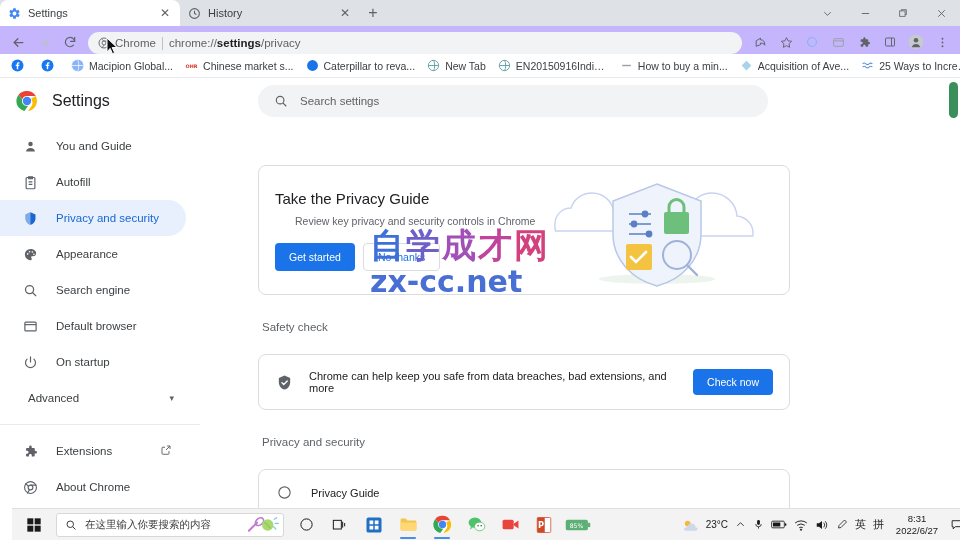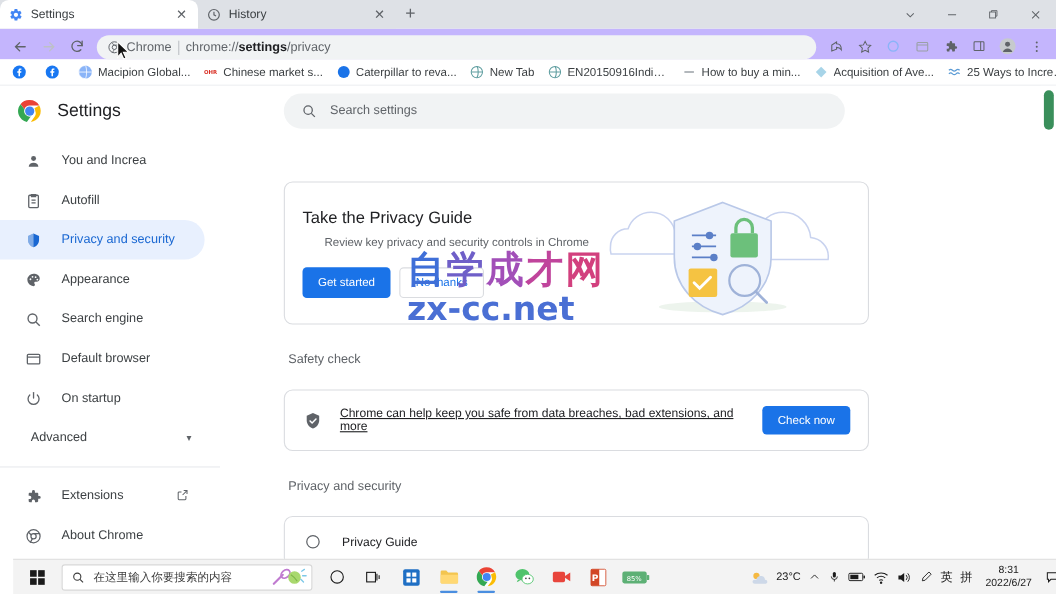--- a/index.html
+++ b/index.html
@@ -131,21 +131,21 @@
   .btn-secondary {
     background: #fff; color: #1a73e8; font-size: 10.5px;
     border: 1px solid #dadce0; border-radius: 4px; padding: 7px 14px;
     font-family: inherit; font-weight: 500;
   }
   .pg-art { position: absolute; right: 4px; top: 0; bottom: 0; width: 260px; }
 
   .section-title { font-size: 11.5px; color: #5f6368; margin: 26px 0 10px 4px; }
   .safety-card { display: flex; align-items: center; gap: 16px;
     padding: 14px 16px; }
-  .safety-text { flex: 1; font-size: 11px; color: #202124; text-decoration: underline; }
+  .safety-text { flex: 1; font-size: 11px; color: #202124; }
 
   .row-card { padding: 0; }
   .setting-row {
     display: flex; align-items: center; gap: 18px; padding: 13px 16px;
     border-bottom: 1px solid #e8eaed;
   }
   .setting-row:last-child { border-bottom: none; }
   .row-ico { width: 18px; flex: 0 0 18px; color: #5f6368; display: flex;
     align-items: center; justify-content: center; }
   .row-text { flex: 1; }
@@ -446,21 +446,21 @@
 
       <div class="sidebar">
 
         <div class="nav-item">
           <span class="nav-ico">
             <svg width="15" height="15" viewBox="0 0 24 24" fill="currentColor">
                 <circle cx="12" cy="8" r="3.6"></circle>
                 <path d="M5 20c0-3.6 3.1-5.6 7-5.6s7 2 7 5.6z"></path>
               </svg>
           </span>
-          <span>You and Increa</span>
+          <span>You and Guide</span>
         </div>
 
         <div class="nav-item">
           <span class="nav-ico">
             <svg width="15" height="15" viewBox="0 0 24 24" fill="none" stroke="currentColor" stroke-width="1.9">
                 <rect x="5" y="4" width="14" height="18" rx="1.5"></rect>
                 <path d="M9 3h6v3H9z" fill="currentColor"></path>
                 <path d="M9 11h6M9 15h6"></path>
               </svg>
           </span>

